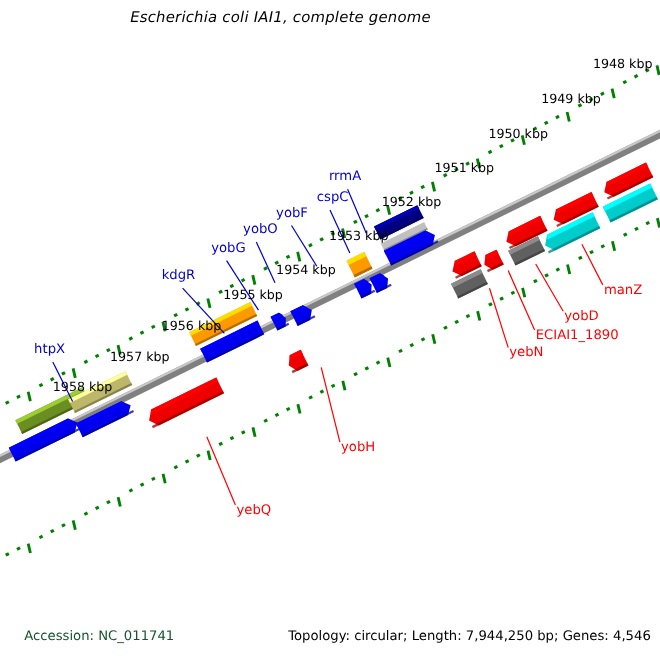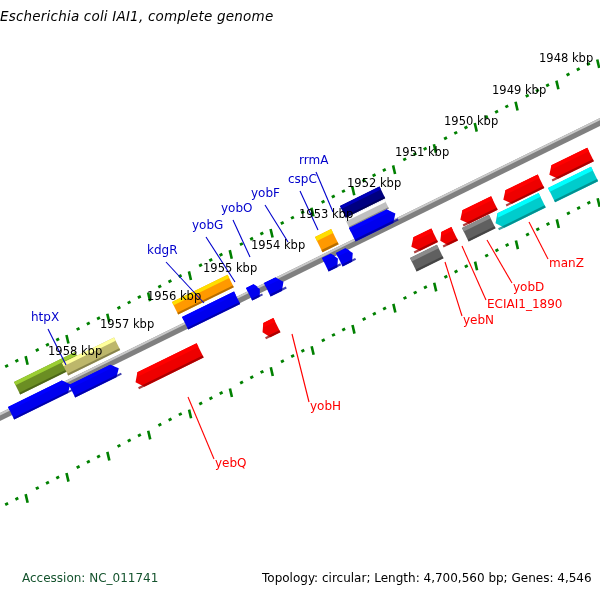--- a/index.html
+++ b/index.html
@@ -6,20 +6,21 @@
   body{
     width:600px;height:600px;
     background:#ffffff;
     font-family:"DejaVu Sans", sans-serif;
     overflow:hidden;
     position:relative;
   }
   #stage{position:absolute;left:0;top:0;width:600px;height:600px;}
   #title{
     position:absolute;left:0;top:8px;width:510px;
+    text-align:center;
     font-style:italic;
     font-size:13.5px;
     color:#000;
     letter-spacing:0.2px;
   }
   #footer-left{
     position:absolute;left:22px;top:571px;
     font-size:12px;color:#14532d;
   }
   #footer-right{
@@ -334,15 +335,15 @@
         <text x="549" y="267" fill="#ff0000" font-size="12" font-family="&quot;DejaVu Sans&quot;, sans-serif" class="lbl">manZ</text>
         <text x="513" y="291" fill="#ff0000" font-size="12" font-family="&quot;DejaVu Sans&quot;, sans-serif" class="lbl">yobD</text>
         <text x="487" y="308" fill="#ff0000" font-size="12" font-family="&quot;DejaVu Sans&quot;, sans-serif" class="lbl">ECIAI1_1890</text>
         <text x="463" y="324" fill="#ff0000" font-size="12" font-family="&quot;DejaVu Sans&quot;, sans-serif" class="lbl">yebN</text>
         <text x="310" y="410" fill="#ff0000" font-size="12" font-family="&quot;DejaVu Sans&quot;, sans-serif" class="lbl">yobH</text>
         <text x="215" y="467" fill="#ff0000" font-size="12" font-family="&quot;DejaVu Sans&quot;, sans-serif" class="lbl">yebQ</text>
       </g>
   </svg>
 
   <div id="footer-left">Accession: NC_011741</div>
-  <div id="footer-right">Topology: circular; Length: 4,700,560 bp; Genes: 4,546</div>
+  <div id="footer-right">Topology: circular; Length: 7,944,250 bp; Genes: 4,546</div>
 
 </div>
 
 </body></html>

